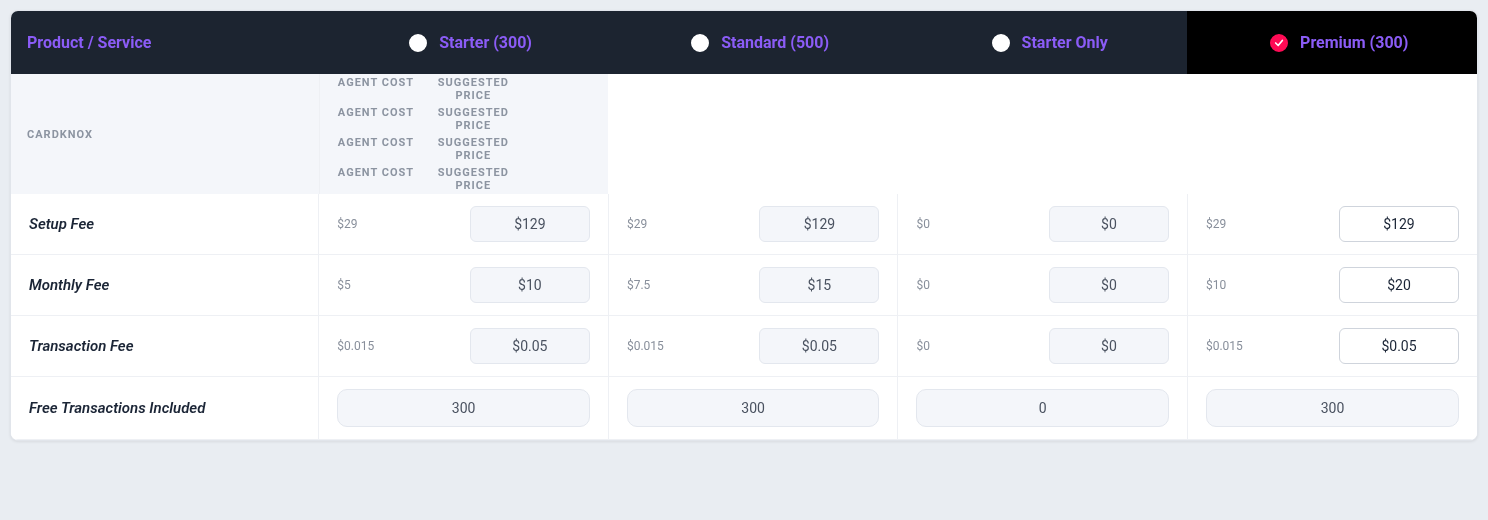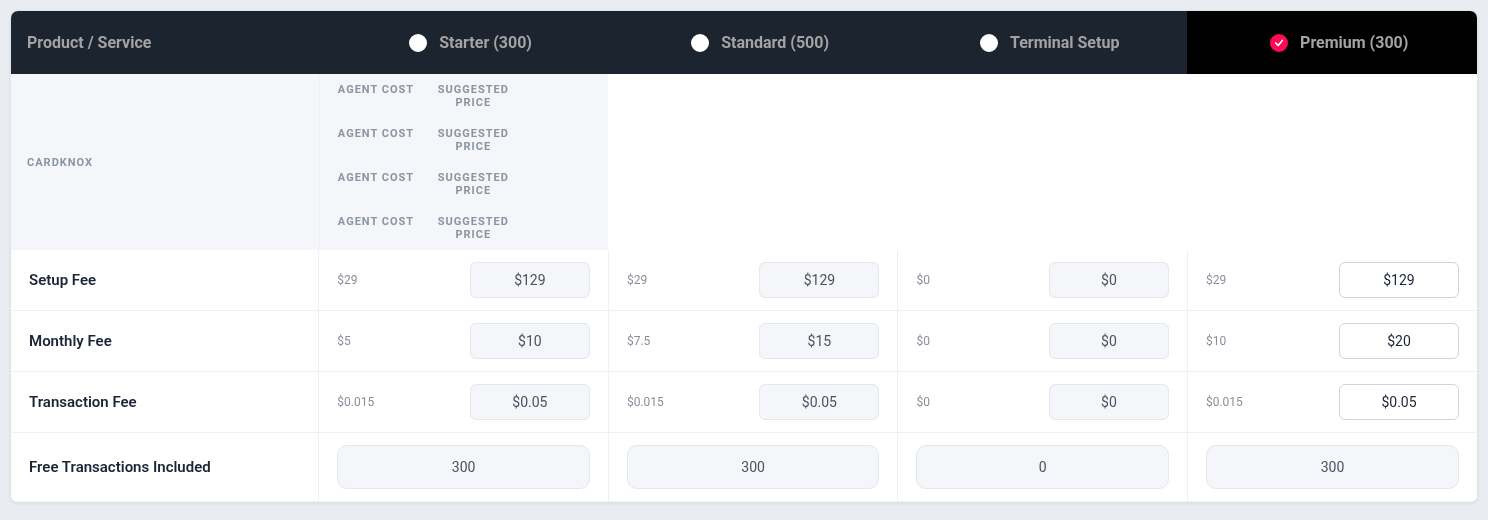--- a/index.html
+++ b/index.html
@@ -20,21 +20,21 @@
     table {
       width: 100%;
       border-collapse: collapse;
       table-layout: fixed;
     }
     th, td { vertical-align: middle; }
 
     
     .hdr th {
       background: #1c2430;
-      color: #a3a3a3;
+      color: #8b5cf6;
       font-weight: 700;
       font-size: 16px;
       padding: 22px 16px;
       text-align: left;
       white-space: nowrap;
     }
     .hdr th.plan { padding-left: 30px; }
     .hdr th.selected { background: #000; }
     .plan-cell { display: flex; align-items: flex-end; justify-content: center; gap: 12px; }
     .radio {
@@ -56,36 +56,37 @@
     
     tr.sublabels td {
       background: #f4f6fa;
       color: #8c94a1;
       font-weight: 700;
       letter-spacing: 1px;
       font-size: 11px;
       padding: 16px 16px 16px 16px;
       text-transform: uppercase;
     }
-    tr.sublabels td.pair { padding: 9px 18px; }
+    tr.sublabels td.pair { padding: 2px 18px; }
     .pair-hdr { display: flex; }
     .pair-hdr span:first-child { width: 45%; }
     .pair-hdr span:last-child  { width: 55%; text-align: center; }
 
     
     tr.datarow td {
       background: #fff;
       border-bottom: 1px solid #eef0f4;
       padding: 12px 18px;
     }
     tr.datarow td.rowlabel {
       font-size: 15px;
       font-weight: 600;
       color: #1b2536;
       padding: 16px 18px;
+      font-style: italic;
     }
     .pair {
       display: flex;
       align-items: center;
     }
     .agent {
       width: 45%;
       color: #888f9b;
       font-size: 12px;
     }
@@ -109,21 +110,21 @@
       border: 1px solid #e3e7ee;
     }
     .price-box.active {
       background: #fff;
       border: 1px solid #cfd4dc;
       color: #1b2536;
     }
     
     .wide-box {
       width: 100%;
-      height: 44px;
+      height: 38px;
       display: flex;
       align-items: center;
       justify-content: center;
       border-radius: 10px;
       font-size: 14px;
       background: #f4f6fa;
       border: 1px solid #e3e7ee;
       color: #4a5260;
     }
 
@@ -156,21 +157,21 @@
     </th>
     <th class="plan plan-col">
       <span class="plan-cell">
         <span class="radio"></span>
         <span>Standard (500)</span>
       </span>
     </th>
     <th class="plan plan-col">
       <span class="plan-cell">
         <span class="radio"></span>
-        <span>Terminal Setup</span>
+        <span>Starter Only</span>
       </span>
     </th>
     <th class="plan plan-col selected">
       <span class="plan-cell">
         <span class="radio sel">
           <svg viewBox="0 0 12 12">
                   <path d="M2 6 L5 9 L10 3" stroke="#fff" stroke-width="2" fill="none" stroke-linecap="round" stroke-linejoin="round"></path>
                 </svg>
         </span>
         <span>Premium (300)</span>

